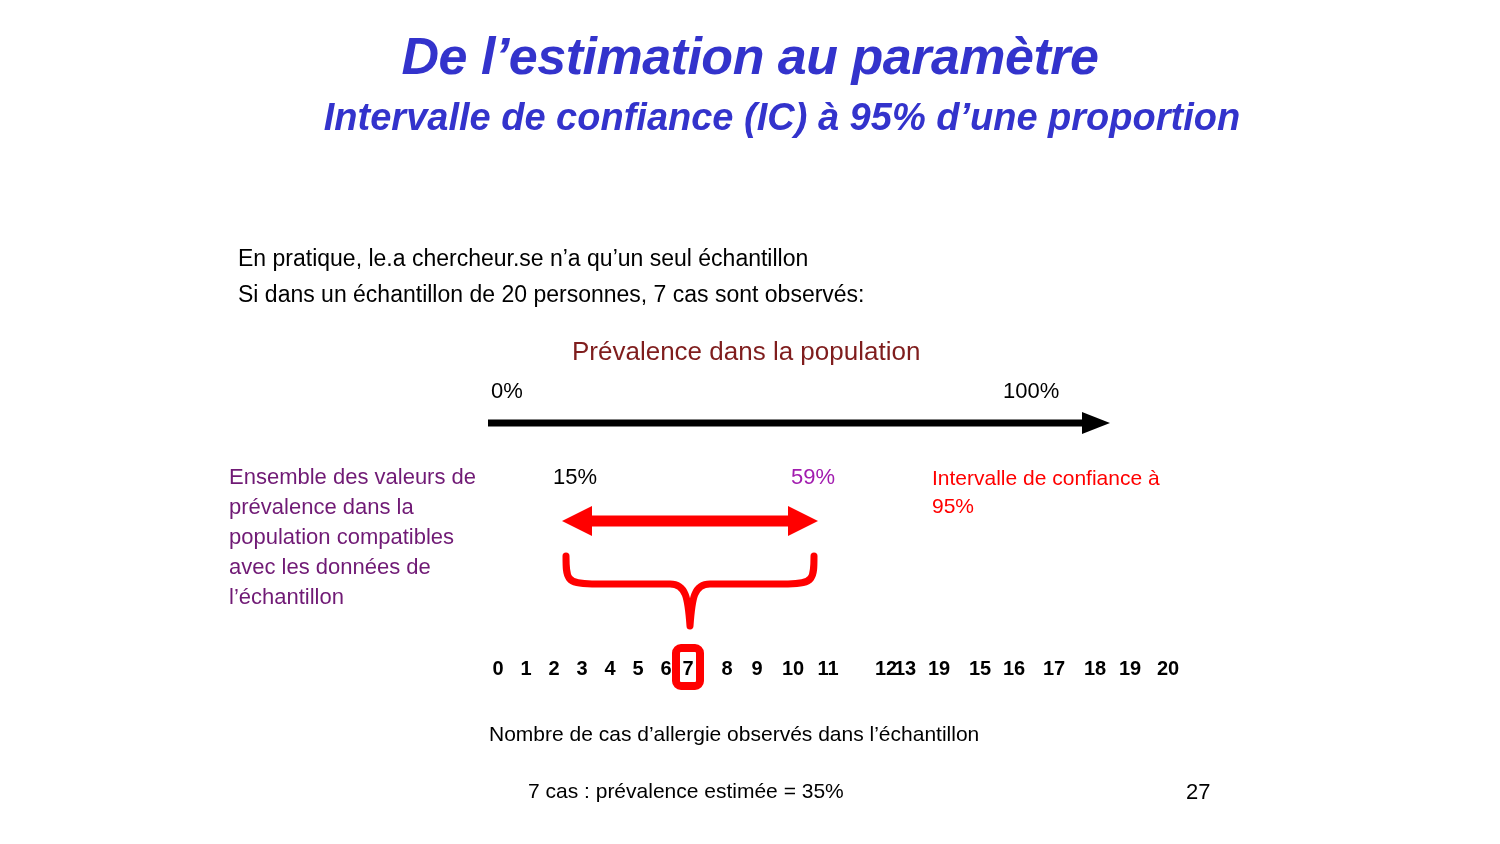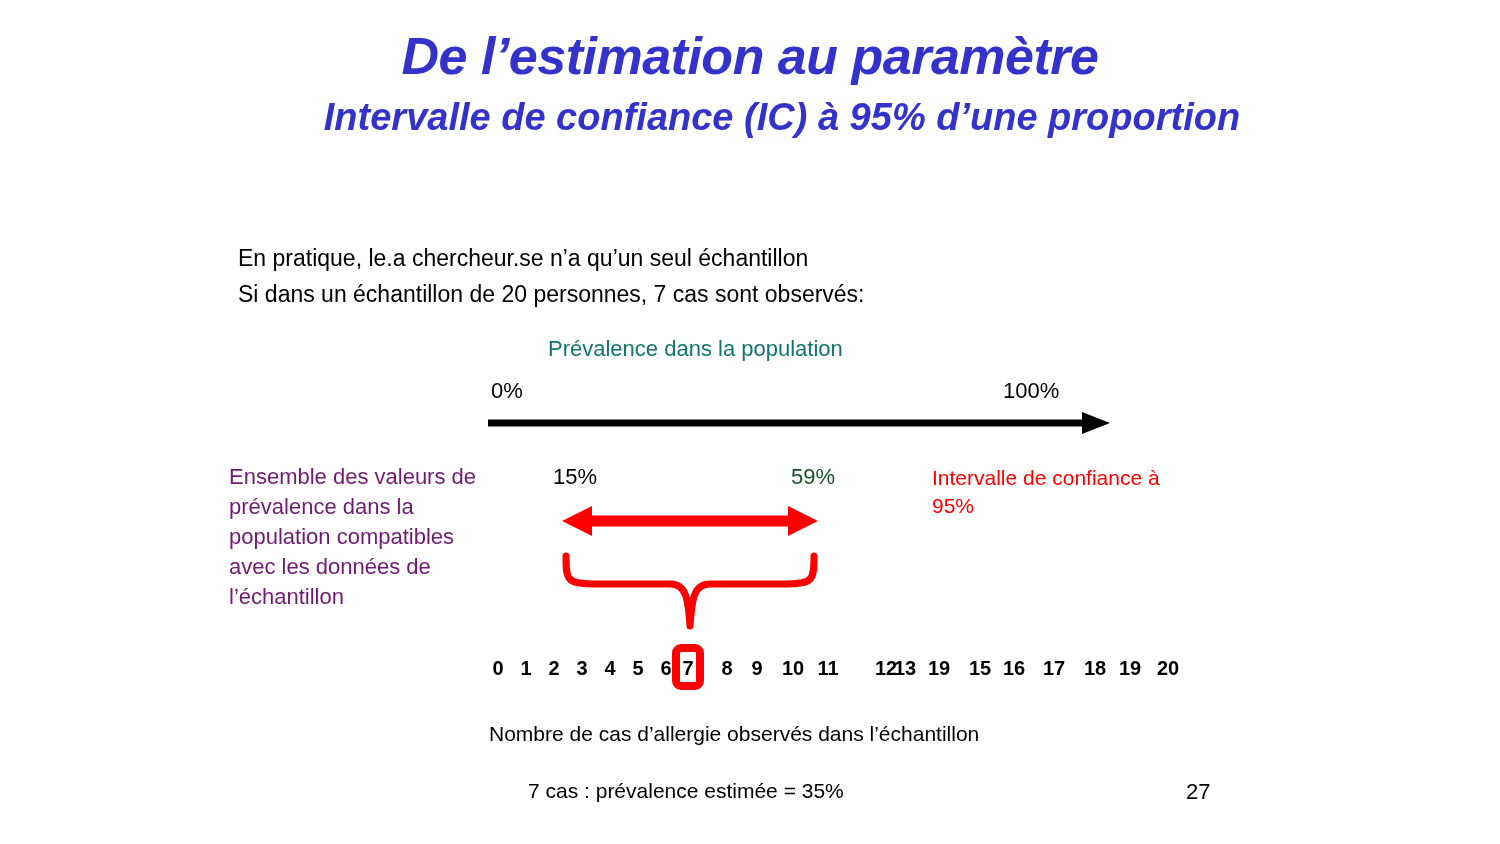--- a/index.html
+++ b/index.html
@@ -54,24 +54,24 @@
     top: 240px;
     font-size: 23px;
     line-height: 36px;
     color: #000000;
     white-space: nowrap;
   }
 
   
   .axis-caption {
     position: absolute;
-    left: 548px;
+    left: 572px;
     top: 336px;
-    font-size: 22px;
-    color: #0f766e;
+    font-size: 26px;
+    color: #7f1d1d;
     white-space: nowrap;
   }
   .axis-zero {
     position: absolute;
     left: 491px;
     top: 378px;
     font-size: 22px;
     color: #000000;
   }
   .axis-hundred {
@@ -106,21 +106,21 @@
     left: 553px;
     top: 464px;
     font-size: 22px;
     color: #000000;
   }
   .ci-high {
     position: absolute;
     left: 791px;
     top: 464px;
     font-size: 22px;
-    color: #14532d;
+    color: #a21caf;
   }
   .ci-note {
     position: absolute;
     left: 932px;
     top: 464px;
     width: 280px;
     font-size: 21px;
     line-height: 28px;
     color: #ff0000;
   }

